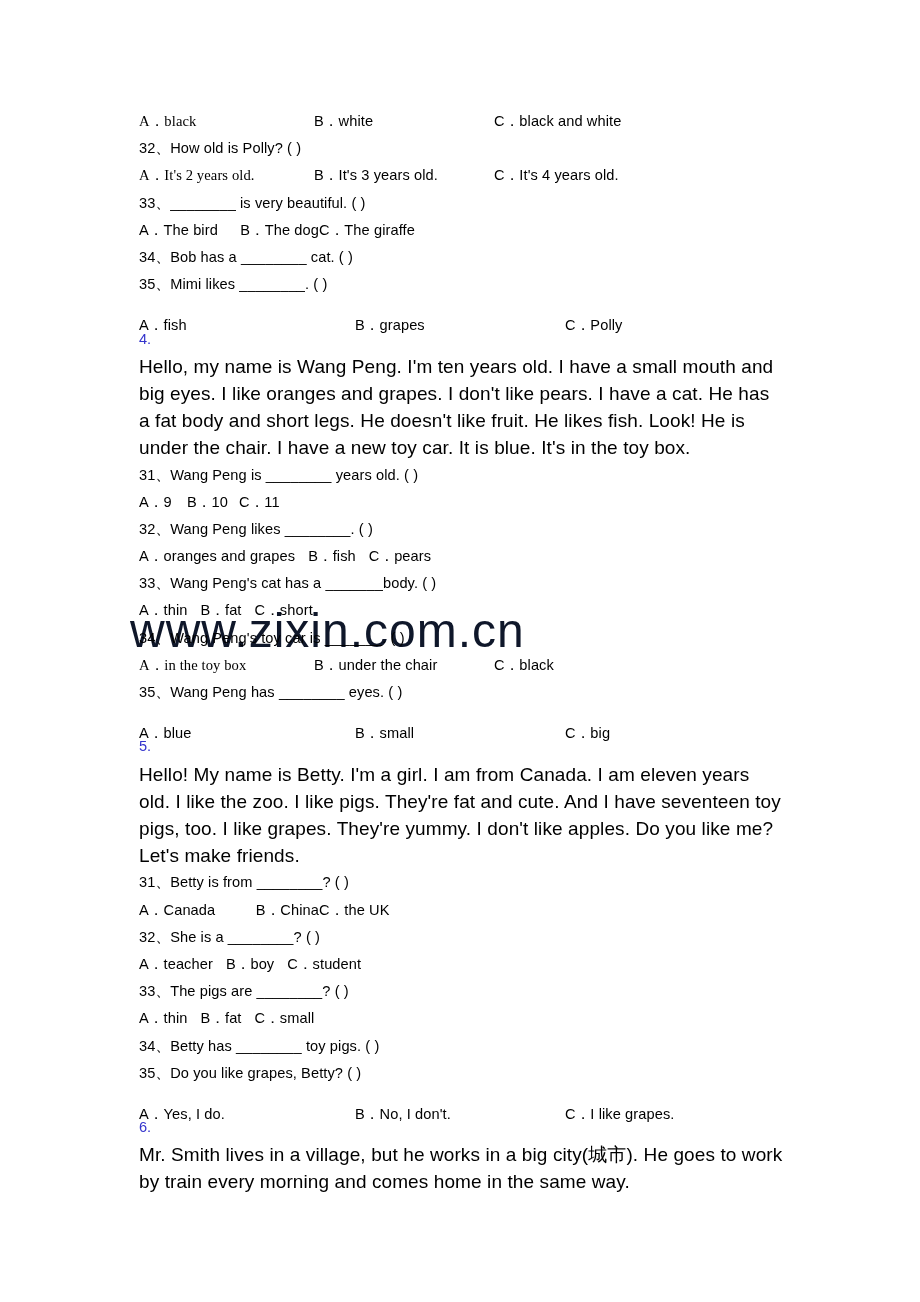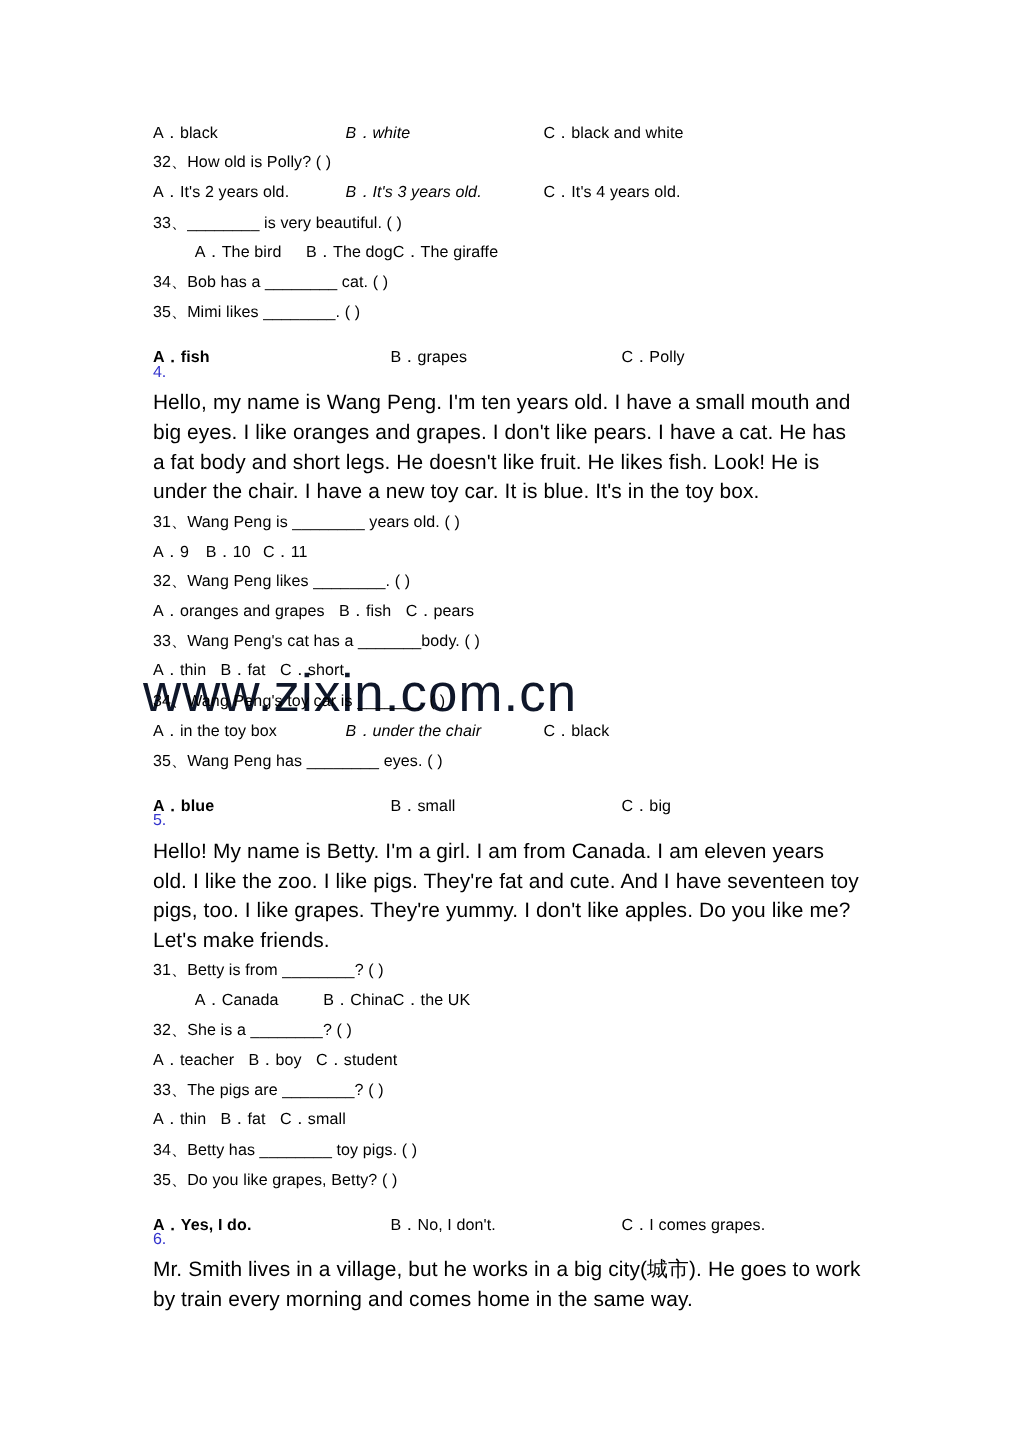--- a/index.html
+++ b/index.html
@@ -73,27 +73,27 @@
     font-weight: 500;
   }
 
   
   .opts {
     display: block;
     white-space: pre;
   }
   .opt { display: inline-block; }
 
-  .sp-wide  .opt:nth-child(1) { width: 216px; font-weight: bold; }
+  .sp-wide  .opt:nth-child(1) { width: 216px; }
   .sp-wide  .opt:nth-child(2) { width: 210px; margin-top: 14px; }
 
-  .sp-med   .opt:nth-child(1) { width: 175px; }
-  .sp-med   .opt:nth-child(2) { width: 180px; font-style: italic; }
+  .sp-med   .opt:nth-child(1) { width: 175px; font-family: Liberation Serif, serif; }
+  .sp-med   .opt:nth-child(2) { width: 180px; }
 
-  .sp-narrow .opt:nth-child(1) { width: 88px; margin-left: 38px; }
+  .sp-narrow .opt:nth-child(1) { width: 88px; }
   .sp-narrow .opt:nth-child(2) { width: 92px; text-align: right; }
 
   .sp-flow .opt { width: auto; padding-right: 13px; }
 
   .sp-num .opt:nth-child(1) { width: 48px; }
   .sp-num .opt:nth-child(2) { width: 52px; }
 </style>
 </head>
 <body>
 
@@ -125,18 +125,18 @@
       <div class="secnum">5.</div>
       <div class="para">Hello! My name is Betty. I'm a girl. I am from Canada. I am eleven years old. I like the zoo. I like pigs. They're fat and cute. And I have seventeen toy pigs, too. I like grapes. They're yummy. I don't like apples. Do you like me? Let's make friends.</div>
       <div class="line">31、Betty is from ________? (  )</div>
       <div class="line opts sp-narrow"><span class="opt">A．Canada</span><span class="opt">B．China</span><span class="opt">C．the UK</span></div>
       <div class="line">32、She is a ________? (  )</div>
       <div class="line opts sp-flow"><span class="opt">A．teacher</span><span class="opt">B．boy</span><span class="opt">C．student</span></div>
       <div class="line">33、The pigs are ________? (  )</div>
       <div class="line opts sp-flow"><span class="opt">A．thin</span><span class="opt">B．fat</span><span class="opt">C．small</span></div>
       <div class="line">34、Betty has ________ toy pigs. (  )</div>
       <div class="line">35、Do you like grapes, Betty? (  )</div>
-      <div class="line opts sp-wide"><span class="opt">A．Yes, I do.</span><span class="opt">B．No, I don't.</span><span class="opt">C．I comes grapes.</span></div>
+      <div class="line opts sp-wide"><span class="opt">A．Yes, I do.</span><span class="opt">B．No, I don't.</span><span class="opt">C．I like grapes.</span></div>
       <div class="secnum">6.</div>
       <div class="para">Mr. Smith lives in a village, but he works in a big city(城市). He goes to work by train every morning and comes home in the same way.</div>
     </div>
 
 </div>
 
 </body></html>

